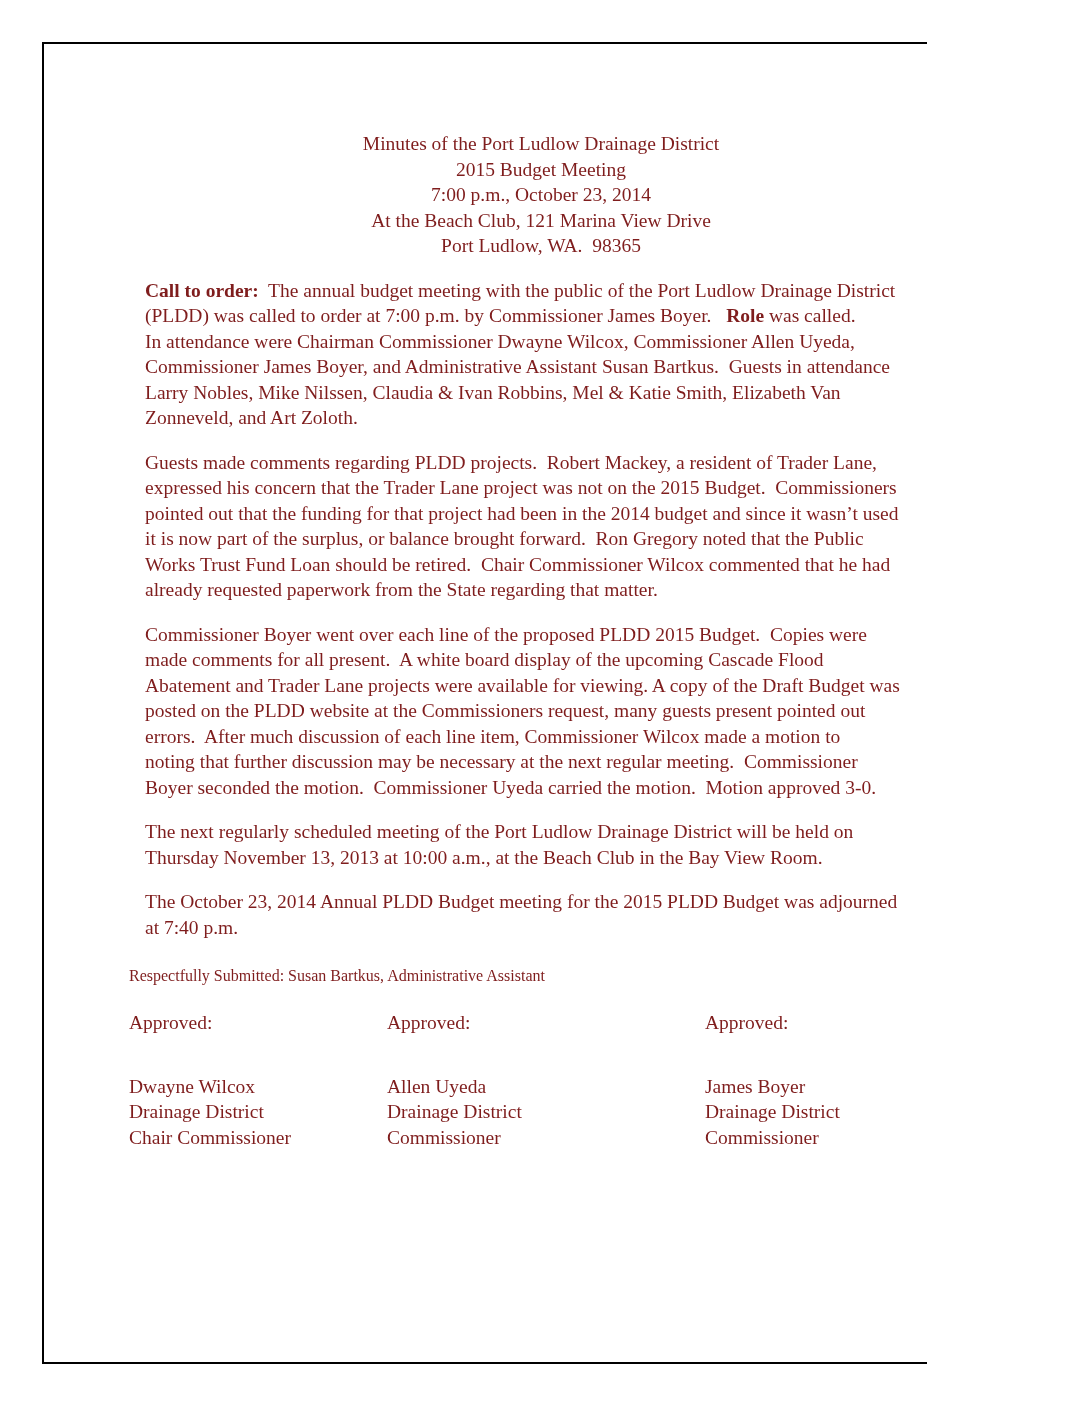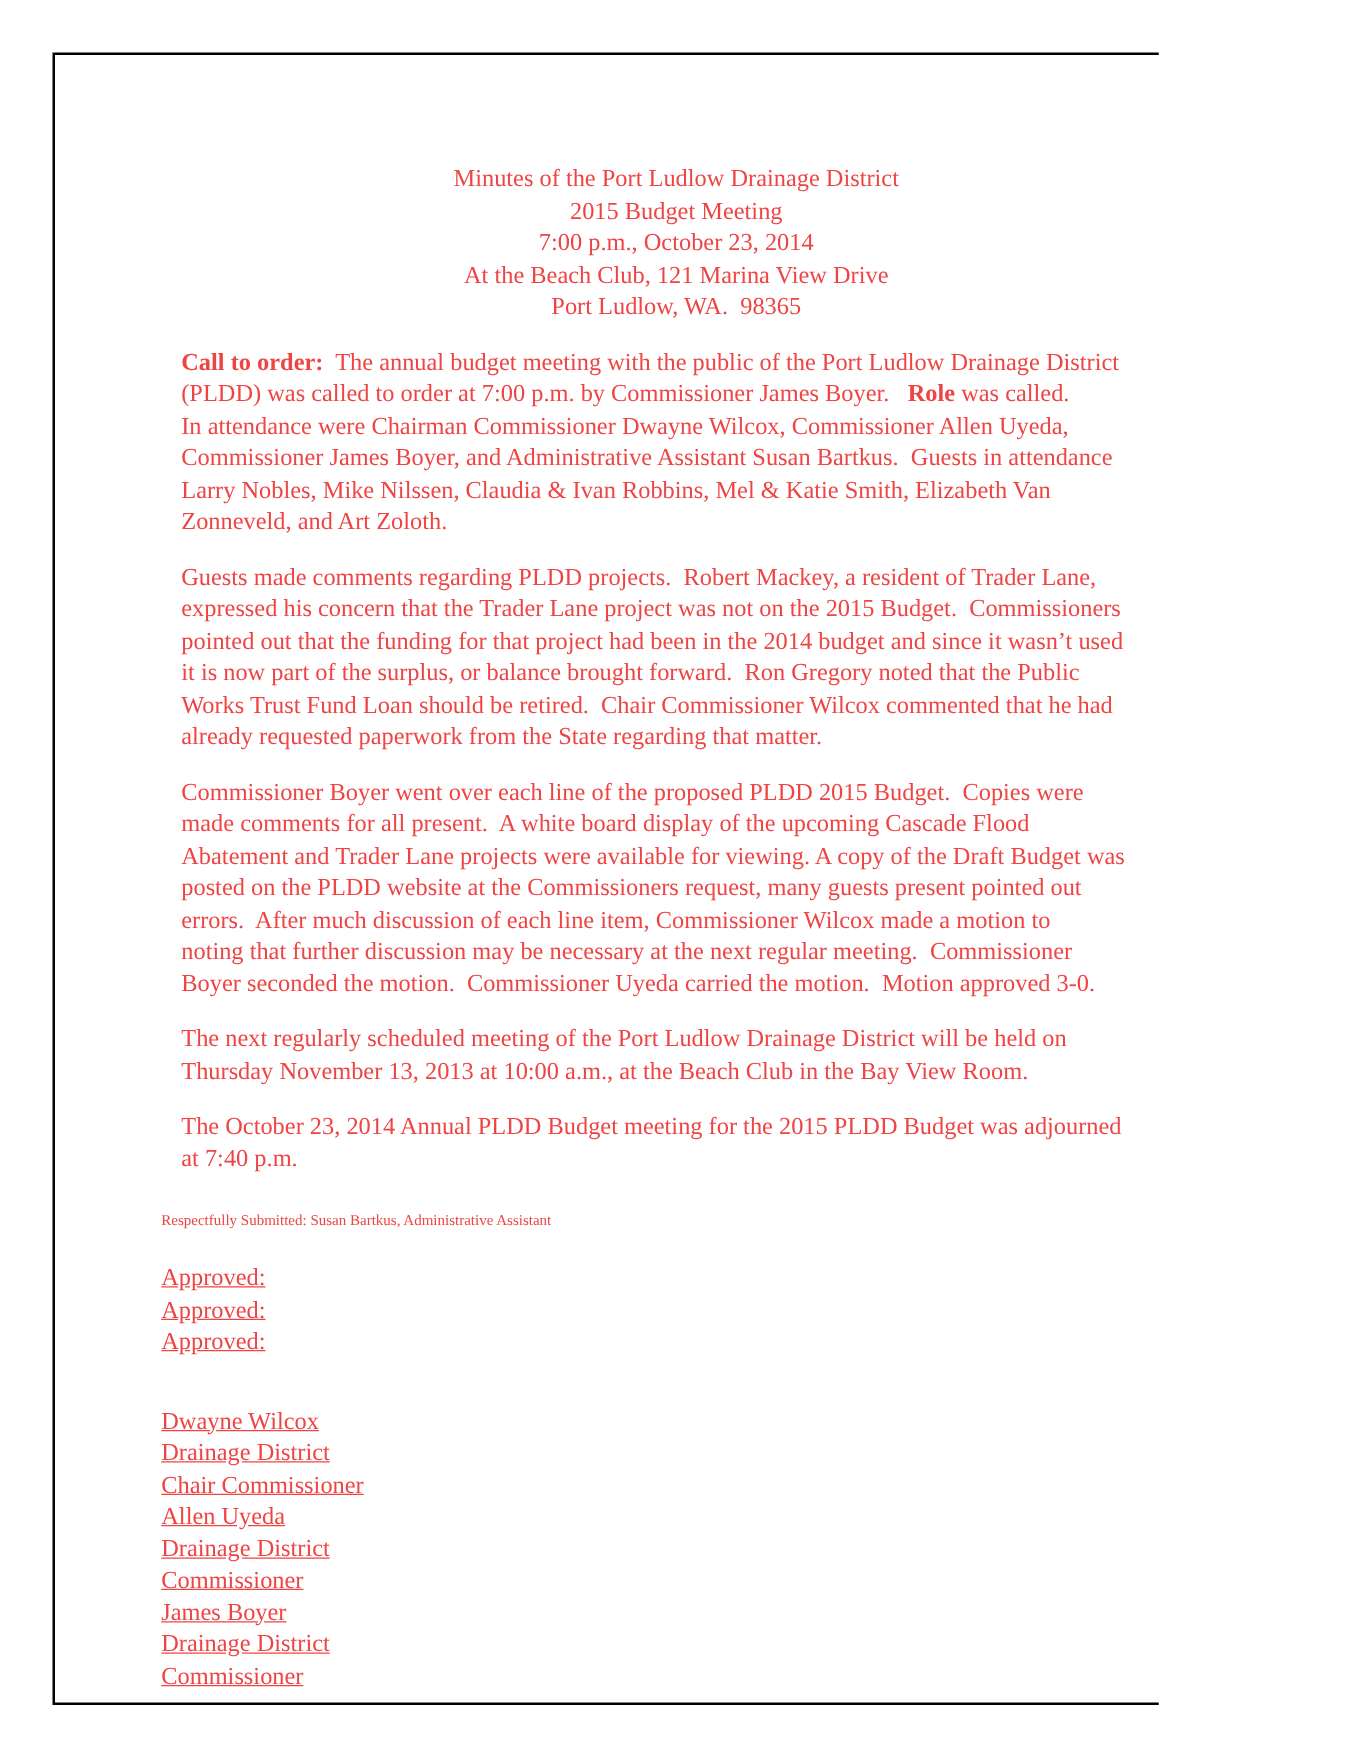--- a/index.html
+++ b/index.html
@@ -1,21 +1,21 @@
 <!DOCTYPE html>
 <html><head>
 <meta charset="utf-8">
 <style>
   html, body { margin: 0; padding: 0; background: #ffffff; }
   .page {
     position: relative;
     width: 927px;
     height: 1408px;
     background: #ffffff;
-    color: #ef4444;
+    color: #7f1d1d;
     font-family: "Liberation Serif", "DejaVu Serif", serif;
     overflow: hidden;
   }
   .border-frame {
     position: absolute;
     left: 42px;
     top: 42px;
     width: 1002px;
     height: 1322px;
     border: 2px solid #000000;
@@ -33,28 +33,26 @@
     text-align: center;
     margin: 0 0 19px 0;
     width: 824px;
   }
   .doc-header .text-line { white-space: pre; }
   .paragraph { margin: 0 0 19px 16px; }
   .text-line { white-space: pre; }
   .bold-run { font-weight: bold; }
   .submitted-line {
     margin-top: 25px;
-    font-size: 12px;
+    font-size: 16px;
     line-height: 22px;
     white-space: pre;
   }
   .sig-row {
     display: flex;
-    flex-direction: column;
-    text-decoration: underline;
   }
   .approved-row { margin-top: 23px; }
   .names-row { margin-top: 38px; }
   .sig-col-0 { width: 258px; }
   .sig-col-1 { width: 318px; }
   .sig-col-2 { width: 248px; }
   .sig-line { white-space: pre; }
 </style>
 </head>
 <body>

